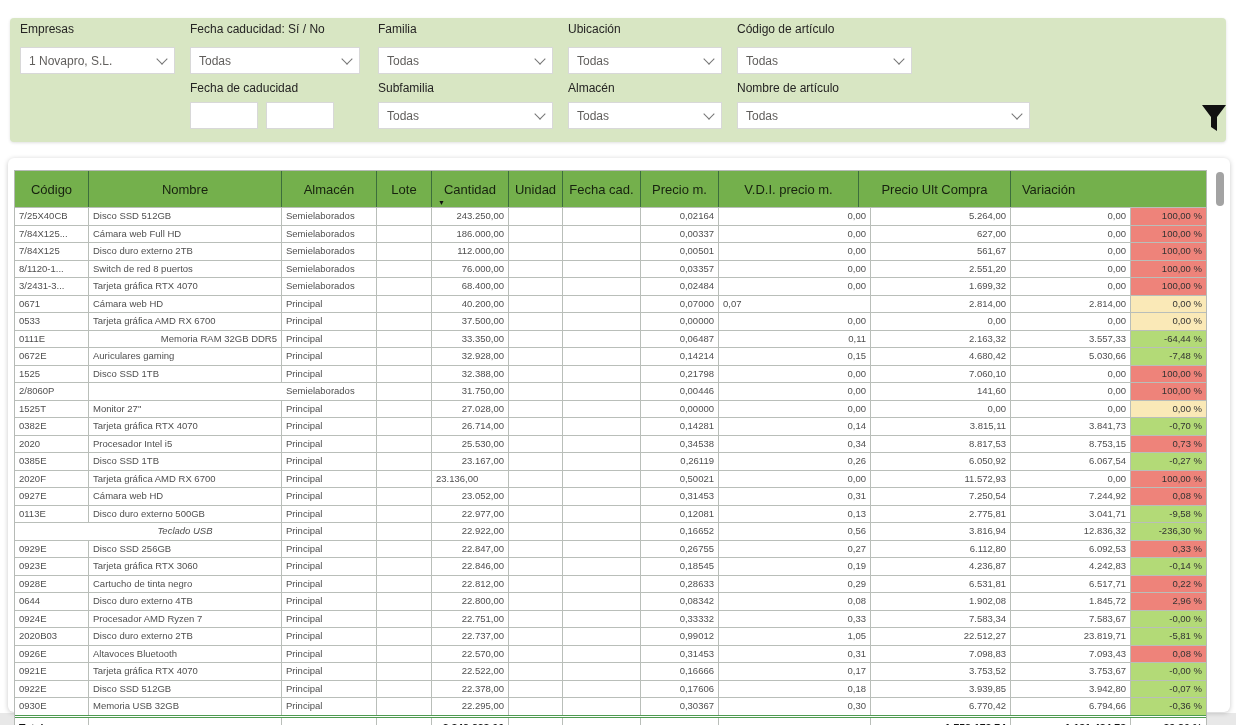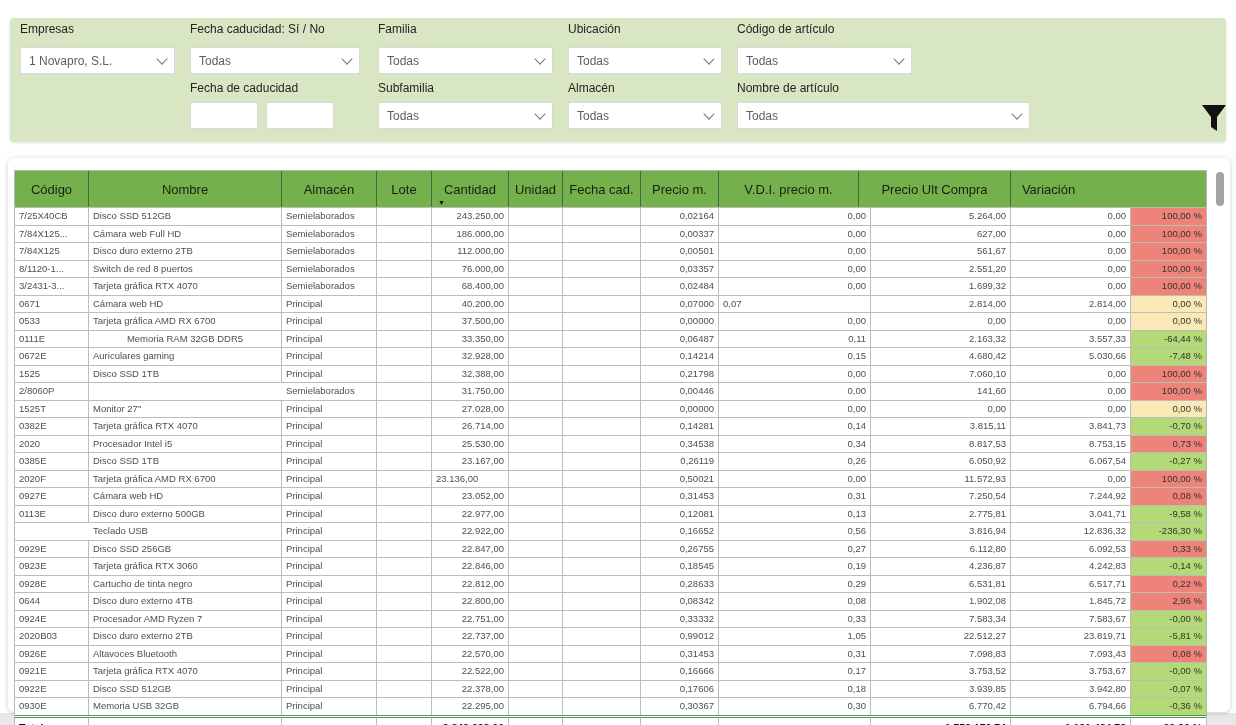--- a/index.html
+++ b/index.html
@@ -276,21 +276,21 @@
           <div class="td" style="width: 54px; text-align: left;"></div>
           <div class="td" style="width: 78px; text-align: left;"></div>
           <div class="td" style="width: 78px; text-align: right;">0,00000</div>
           <div class="td" style="width: 152px; text-align: right;">0,00</div>
           <div class="td" style="width: 140px; text-align: right;">0,00</div>
           <div class="td" style="width: 120px; text-align: right;">0,00</div>
           <div class="td v-yellow" style="width: 75px; text-align: right;">0,00 %</div>
         </div>
         <div class="tr">
           <div class="td" style="width: 74px; text-align: left;">0111E</div>
-          <div class="td" style="width: 193px; text-align: center;">Memoria RAM 32GB DDR5</div>
+          <div class="td" style="width: 193px; text-align: right;">Memoria RAM 32GB DDR5</div>
           <div class="td" style="width: 95px; text-align: left;">Principal</div>
           <div class="td" style="width: 55px; text-align: left;"></div>
           <div class="td" style="width: 77px; text-align: right;">33.350,00</div>
           <div class="td" style="width: 54px; text-align: left;"></div>
           <div class="td" style="width: 78px; text-align: left;"></div>
           <div class="td" style="width: 78px; text-align: right;">0,06487</div>
           <div class="td" style="width: 152px; text-align: right;">0,11</div>
           <div class="td" style="width: 140px; text-align: right;">2.163,32</div>
           <div class="td" style="width: 120px; text-align: right;">3.557,33</div>
           <div class="td v-green" style="width: 75px; text-align: right;">-64,44 %</div>
@@ -430,21 +430,21 @@
           <div class="td" style="width: 54px; text-align: left;"></div>
           <div class="td" style="width: 78px; text-align: left;"></div>
           <div class="td" style="width: 78px; text-align: right;">0,12081</div>
           <div class="td" style="width: 152px; text-align: right;">0,13</div>
           <div class="td" style="width: 140px; text-align: right;">2.775,81</div>
           <div class="td" style="width: 120px; text-align: right;">3.041,71</div>
           <div class="td v-green" style="width: 75px; text-align: right;">-9,58 %</div>
         </div>
         <div class="tr">
           <div class="td" style="width: 74px; text-align: left; margin-top: 19px;">0114E</div>
-          <div class="td" style="width: 193px; text-align: left;">Teclado USB</div>
+          <div class="td" style="width: 193px; text-align: center; font-style: italic;">Teclado USB</div>
           <div class="td" style="width: 95px; text-align: left;">Principal</div>
           <div class="td" style="width: 55px; text-align: left;"></div>
           <div class="td" style="width: 77px; text-align: right;">22.922,00</div>
           <div class="td" style="width: 54px; text-align: left;"></div>
           <div class="td" style="width: 78px; text-align: left;"></div>
           <div class="td" style="width: 78px; text-align: right;">0,16652</div>
           <div class="td" style="width: 152px; text-align: right;">0,56</div>
           <div class="td" style="width: 140px; text-align: right;">3.816,94</div>
           <div class="td" style="width: 120px; text-align: right;">12.836,32</div>
           <div class="td v-green" style="width: 75px; text-align: right;">-236,30 %</div>

